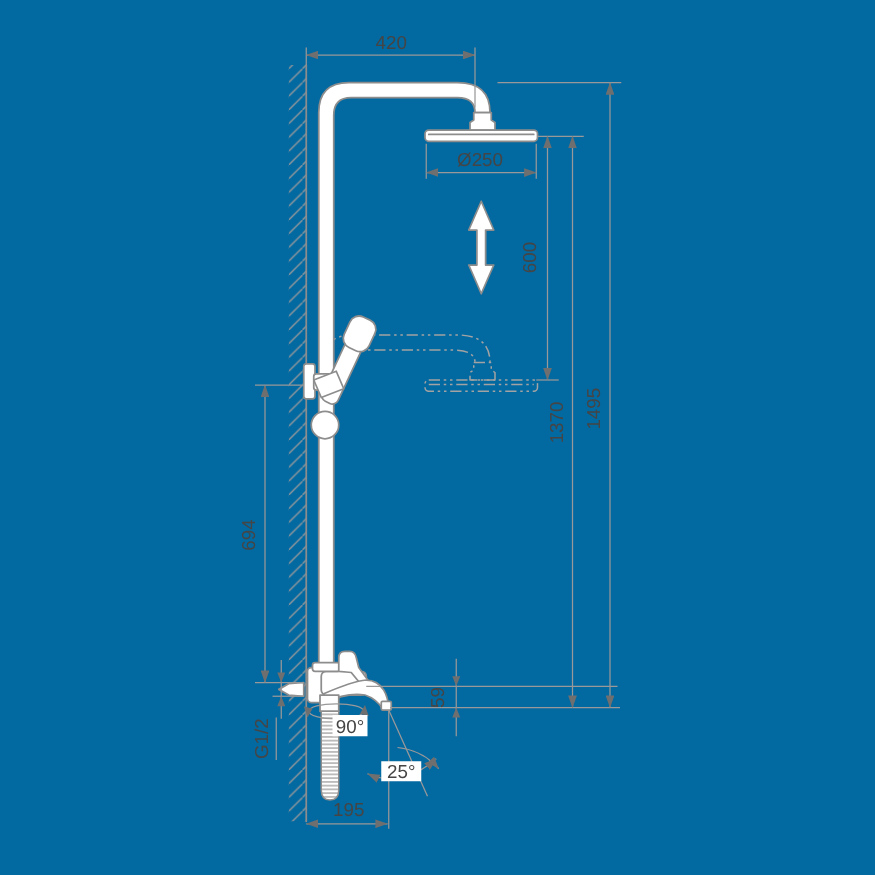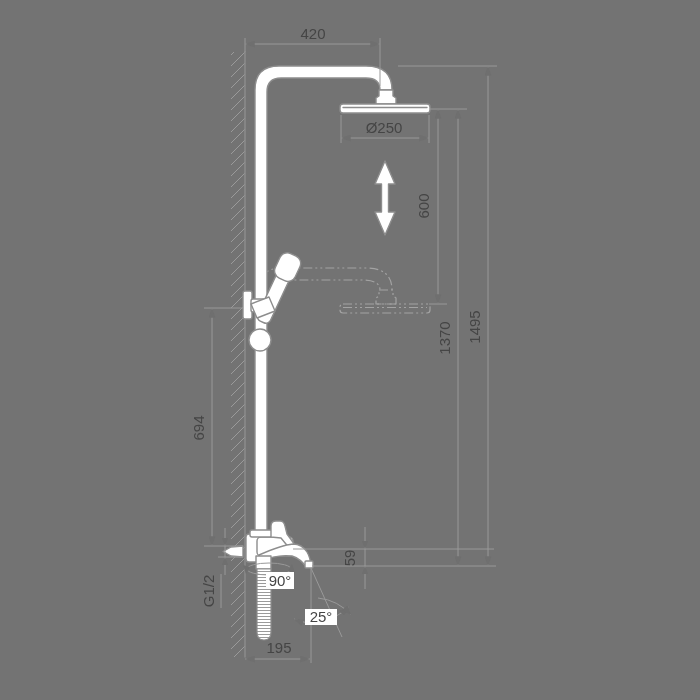--- a/index.html
+++ b/index.html
@@ -1,16 +1,16 @@
 <!DOCTYPE html>
 <html><head>
 <meta charset="utf-8">
 <style>
   html,body{margin:0;padding:0;background:#ffffff;}
-  .wrap{width:700px;height:700px;background:#737373;overflow:hidden;}
+  .wrap{width:700px;height:700px;background:#0369a1;overflow:hidden;}
   svg{display:block;}
   .obj{stroke:#8d8d8d;stroke-width:1.4;fill:none;stroke-linejoin:round;stroke-linecap:round;}
   .objf{stroke:#8d8d8d;stroke-width:1.4;fill:#ffffff;stroke-linejoin:round;}
   .dim{stroke:#999999;stroke-width:1;fill:none;}
   .phantom{stroke:#a3a3a3;stroke-width:1.2;fill:none;stroke-dasharray:9 3 2 3 2 3;stroke-linejoin:round;}
   .phantomf{stroke:#a3a3a3;stroke-width:1.2;fill:none;stroke-dasharray:9 3 2 3 2 3;stroke-linejoin:round;}
   .arr{fill:#6f6f6f;stroke:none;}
   .bk{fill:#ffffff;stroke:none;}
   text{font-family:"Liberation Sans","DejaVu Sans",sans-serif;font-size:15px;fill:#454545;}
 </style>

